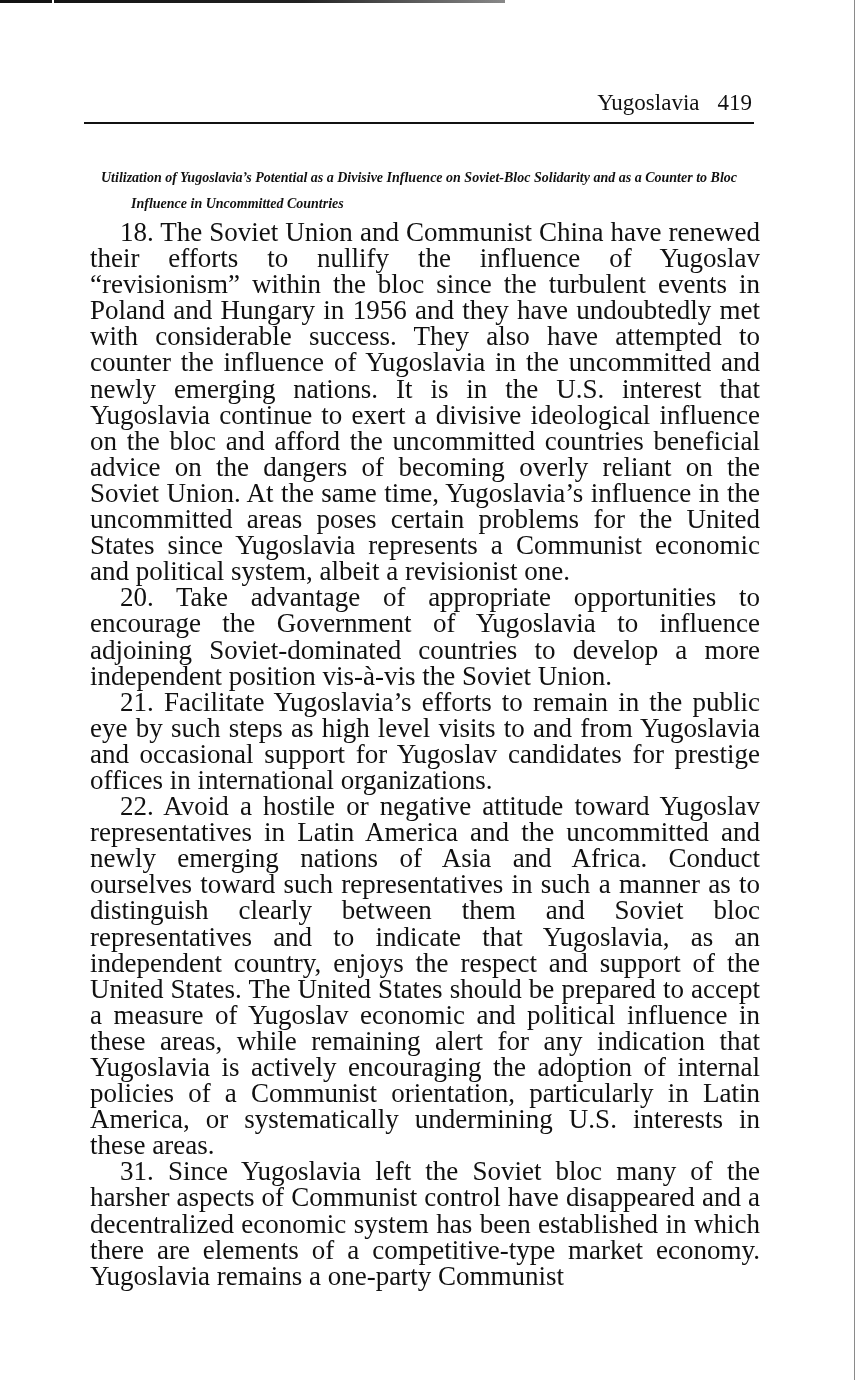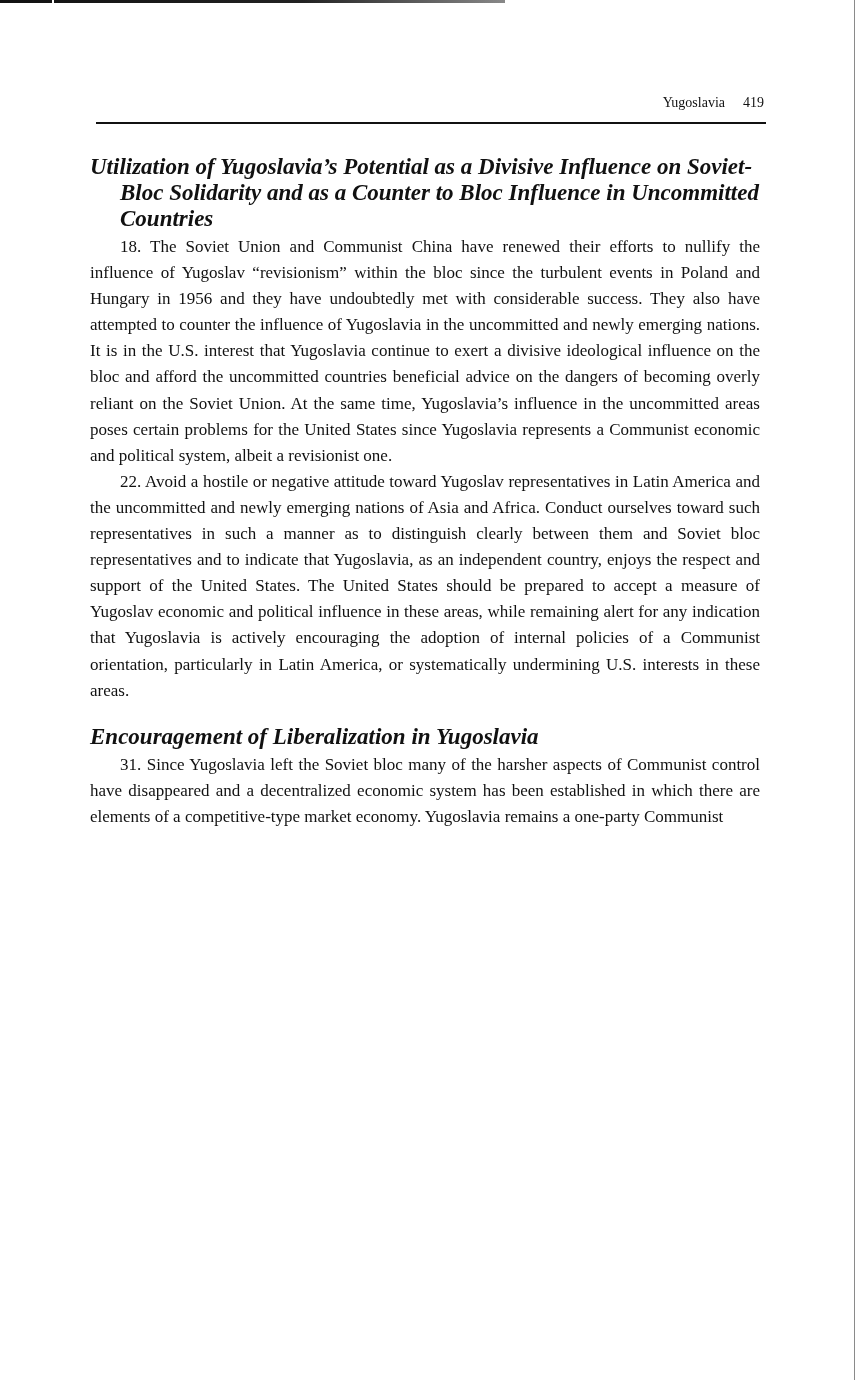--- a/index.html
+++ b/index.html
@@ -35,74 +35,75 @@
     .scan-right-edge {
       position: absolute;
       right: 6px;
       top: 0;
       width: 1px;
       height: 1380px;
       background: #8a8a8a;
     }
     .running-head {
       position: absolute;
-      left: 96px;
+      left: 84px;
       top: 88px;
       width: 670px;
       height: 34px;
       border-bottom: 2.5px solid #111;
       text-align: right;
-      font-size: 14px;
+      font-size: 23px;
       line-height: 30px;
     }
     .running-head .page-num {
       margin-left: 18px;
       margin-right: 2px;
     }
     .content {
       position: absolute;
       left: 90px;
       top: 154px;
       width: 670px;
     }
     .section-heading {
       font-style: italic;
-      font-size: 23px;
+      font-size: 14px;
       line-height: 26px;
-      margin: 0;
+      margin: 11px;
     }
     .section-heading.hanging {
       padding-left: 30px;
       text-indent: -30px;
       margin-bottom: 2px;
     }
     .section-heading.spaced {
       margin-top: 20px;
       margin-bottom: 2px;
     }
     p.para {
       margin: 0;
-      font-size: 17px;
+      font-size: 27px;
       line-height: 26.1px;
       text-align: justify;
       text-indent: 30px;
       hyphens: manual;
     }
   </style>
 </head>
 <body>
 
 <div class="scan-top-bar"></div>
 <div class="scan-right-edge"></div>
 
 <div class="running-head">
   <span>Yugoslavia</span><span class="page-num">419</span>
 </div>
 
 <div class="content">
   <h2 class="section-heading hanging">Utilization of Yugoslavia’s Potential as a Divisive Influence on Soviet-Bloc Solidarity and as a Counter to Bloc Influence in Uncommitted Countries</h2>
   <p class="para">18. The Soviet Union and Communist China have renewed their efforts to nullify the influence of Yugoslav “revisionism” within the bloc since the turbulent events in Poland and Hungary in 1956 and they have undoubtedly met with considerable success. They also have attempted to counter the influence of Yugoslavia in the uncommitted and newly emerging nations. It is in the U.S. interest that Yugoslavia continue to exert a divisive ideological influence on the bloc and afford the uncommitted countries beneficial advice on the dangers of becoming overly reliant on the Soviet Union. At the same time, Yugoslavia’s influence in the uncommitted areas poses certain problems for the United States since Yugoslavia represents a Communist economic and political system, albeit a revisionist one.</p>
 
+  <p class="para">20. Take advantage of appropriate opportunities to encourage the Government of Yugoslavia to influence adjoining Soviet-dominated countries to develop a more independent position vis-à-vis the Soviet Union.</p>
+  <p class="para">21. Facilitate Yugoslavia’s efforts to remain in the public eye by such steps as high level visits to and from Yugoslavia and occasional support for Yugoslav candidates for prestige offices in international organizations.</p>
   <p class="para">22. Avoid a hostile or negative attitude toward Yugoslav representatives in Latin America and the uncommitted and newly emerging nations of Asia and Africa. Conduct ourselves toward such representatives in such a manner as to distinguish clearly between them and Soviet bloc representatives and to indicate that Yugoslavia, as an independent country, enjoys the respect and support of the United States. The United States should be prepared to accept a measure of Yugoslav economic and political influence in these areas, while remaining alert for any indication that Yugoslavia is actively encouraging the adoption of internal policies of a Communist orientation, particularly in Latin America, or systematically undermining U.S. interests in these areas.</p>
 
-  <h2 class="section-heading spaced">Encouragement of Liberalization in Yugoslavia</h2>
   <p class="para">31. Since Yugoslavia left the Soviet bloc many of the harsher aspects of Communist control have disappeared and a decentralized economic system has been established in which there are elements of a competitive-type market economy. Yugoslavia remains a one-party Communist</p>
 </div>
 
 </body></html>

